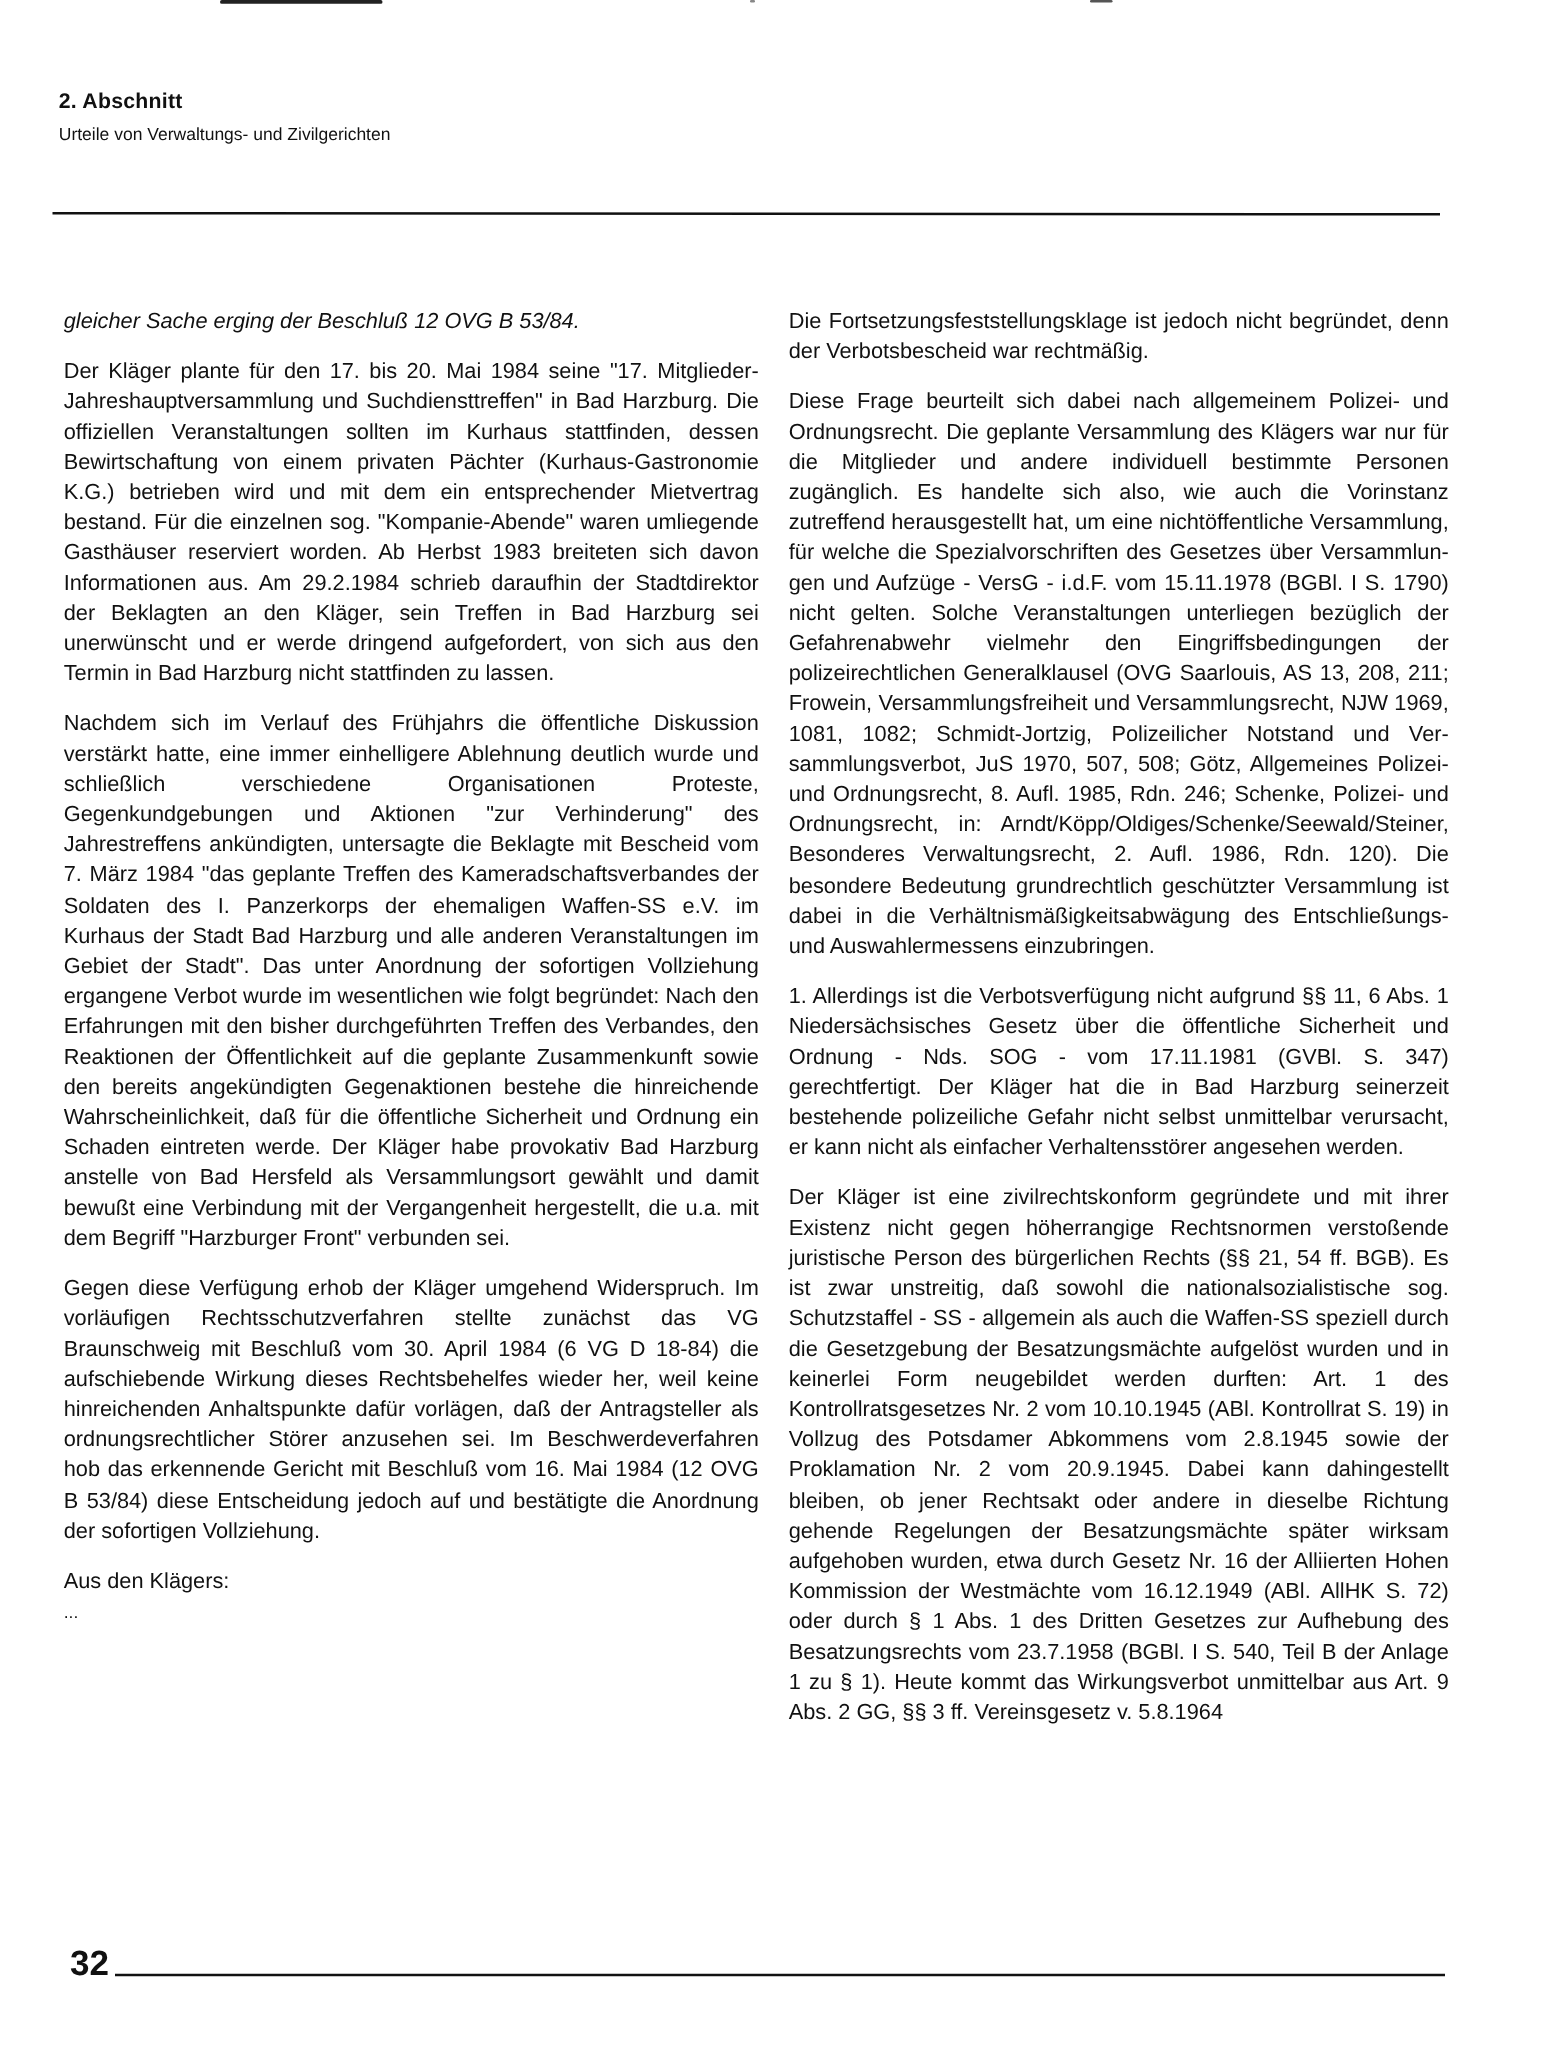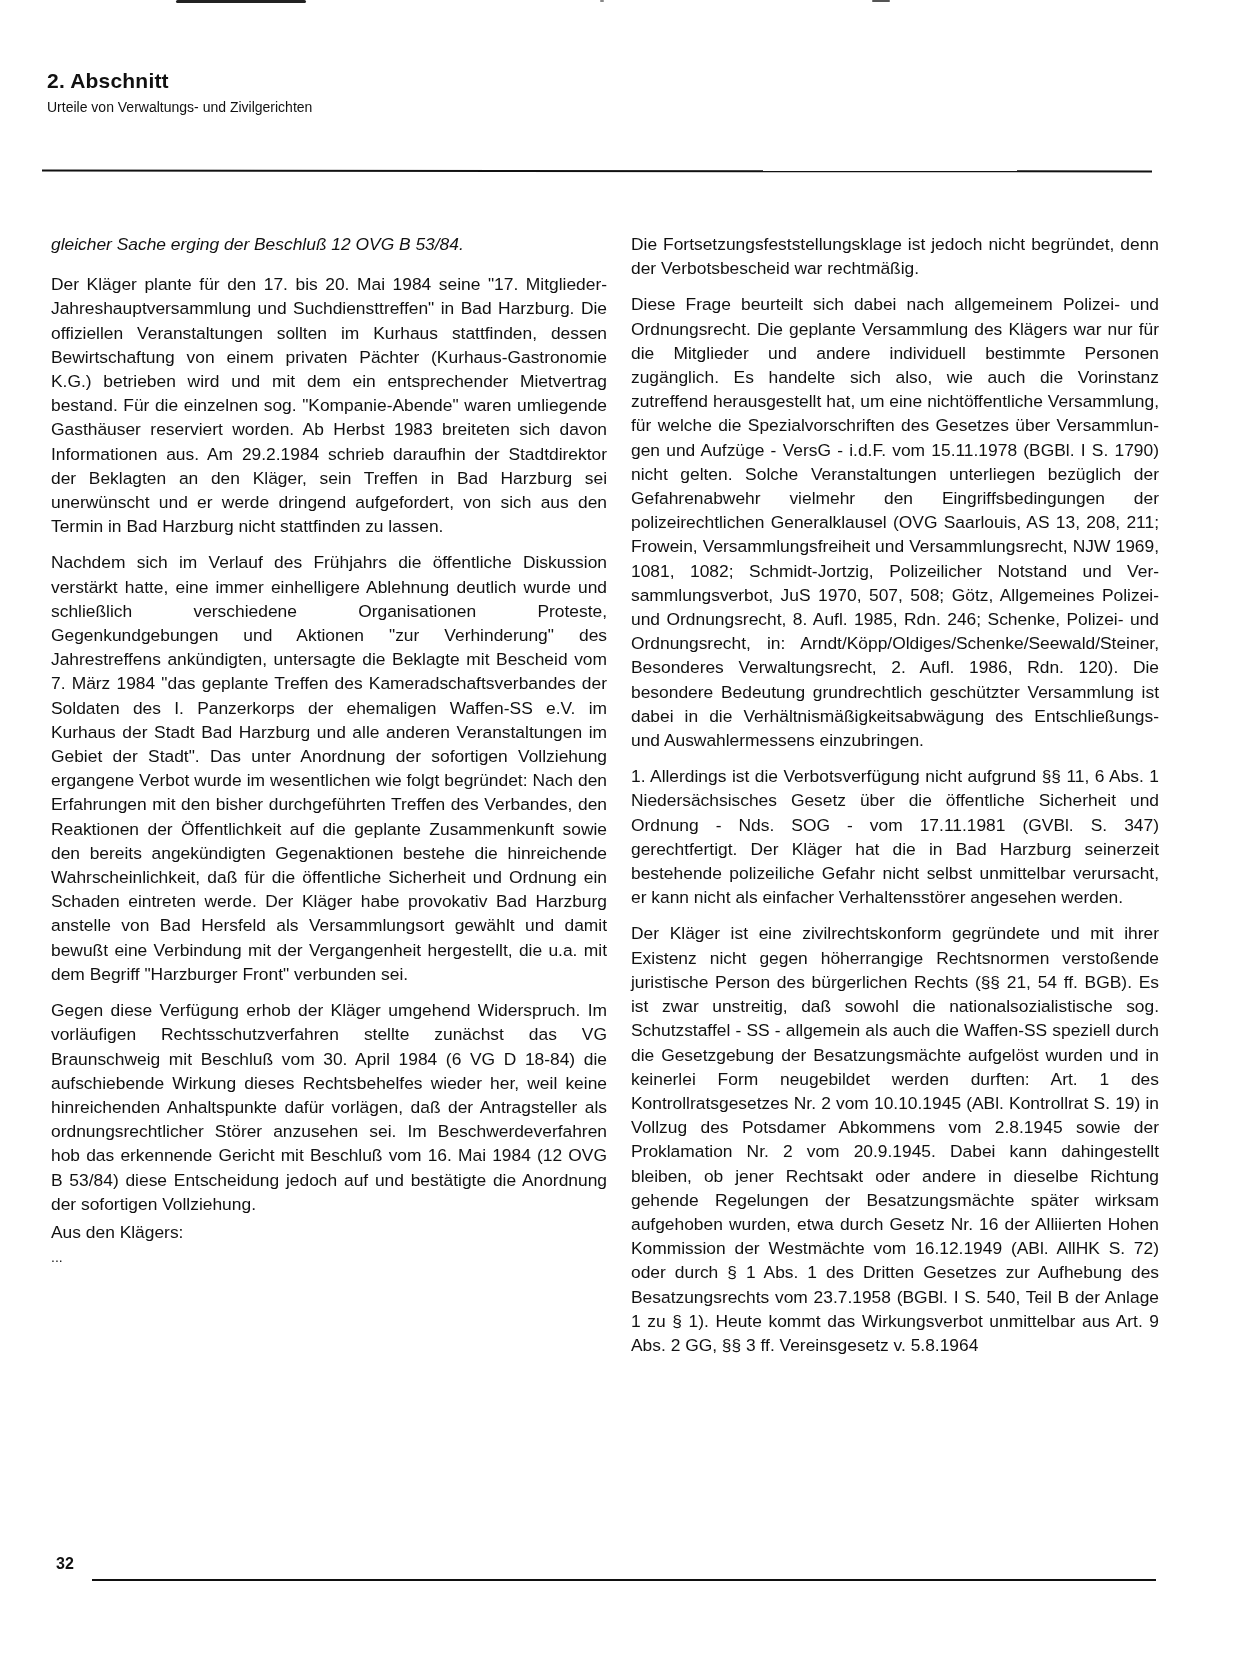--- a/index.html
+++ b/index.html
@@ -1,30 +1,30 @@
 <!DOCTYPE html>
 <html><head>
 <meta charset="utf-8">
 <style>
   html, body { margin: 0; padding: 0; background: #ffffff; }
   body { width: 1240px; height: 1655px; position: relative; overflow: hidden; color: #111; font-family: "Liberation Sans", "DejaVu Sans", sans-serif; }
   .scan-mark { position: absolute; top: 0; height: 3px; background: #222; border-radius: 2px; }
   .header { position: absolute; left: 47px; top: 68px; }
-  .section-no { font-size: 21px; font-weight: bold; line-height: 26px; letter-spacing: 0.2px; }
+  .section-no { font-size: 17px; font-weight: bold; line-height: 26px; letter-spacing: 0.2px; }
   .section-sub { font-size: 14px; line-height: 26px; }
   .rule-top { position: absolute; left: 42px; top: 170px; width: 1110px; height: 0; border-top: 2px solid #111; transform: rotate(0.05deg); }
   .col { position: absolute; top: 228px; font-size: 17.4px; line-height: 24.2px; text-align: justify; }
   .col-left { left: 51px; width: 556px; }
   .col-right { left: 631px; width: 528px; top: 228px; }
-  .col p { margin: 4px 0 12px 0; hyphens: manual; }
+  .col p { margin: 16px 0 12px 0; hyphens: manual; }
   .italic { font-style: italic; }
   .tight { margin-bottom: 0 !important; }
   .ellipsis { font-size: 14px; line-height: 22px; margin-top: 2px; }
   .footer { position: absolute; left: 56px; top: 1555px; width: 1100px; height: 30px; }
-  .page-no { position: absolute; left: 0; top: 0; font-size: 16px; font-weight: bold; }
+  .page-no { position: absolute; left: 0; top: 0; font-size: 28px; font-weight: bold; }
   .rule-bottom { position: absolute; left: 36px; top: 24px; width: 1064px; border-top: 2px solid #111; }
 </style>
 </head>
 <body>
 
 <div class="scan-mark" style="left:176px; width:130px;"></div>
 <div class="scan-mark" style="left:600px; width:4px; height:2px; background:#888;"></div>
 <div class="scan-mark" style="left:872px; width:18px; height:2px; background:#555;"></div>
 
 <div class="header">

